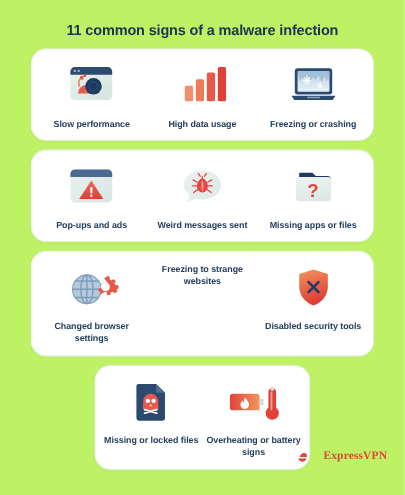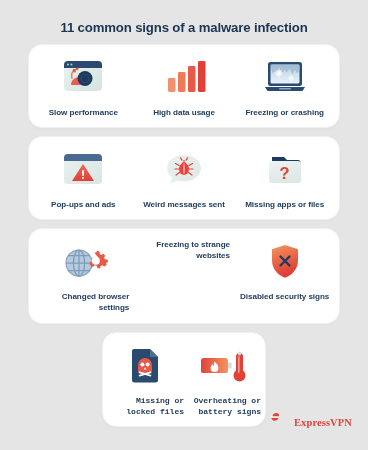--- a/index.html
+++ b/index.html
@@ -5,21 +5,21 @@
   html,body{margin:0;padding:0;}
   body{
     width:368px;height:450px;
     background:#ffffff;
     font-family:"Liberation Sans", sans-serif;
     overflow:hidden;
   }
   .infographic{
     position:relative;
     width:368px;height:450px;
-    background:#e5e5e5;
+    background:#bef264;
     box-sizing:border-box;
   }
   .title{
     text-align:center;
     color:#1c3553;
     font-size:13.2px;
     font-weight:700;
     letter-spacing:-0.15px;
     padding-top:20px;
     padding-bottom:9px;
@@ -27,21 +27,21 @@
   .card{
     position:relative;
     margin:0 auto 8px auto;
     background:#ffffff;
     border:1px solid #eef0f2;
     border-radius:14px;
     box-sizing:border-box;
     box-shadow:0 1px 2px rgba(28,53,83,0.03);
   }
   .card-wide{width:312px;}
-  .card-narrow{width:164px;font-family:Liberation Mono, monospace;}
+  .card-narrow{width:196px;}
   .row{
     display:flex;
     justify-content:space-around;
     align-items:flex-start;
     padding:10px 4px 9px 4px;
   }
   .cell{
     flex:1 1 0;
     display:flex;
     flex-direction:column;
@@ -50,28 +50,28 @@
   .icon-box{
     width:52px;height:46px;
     display:flex;align-items:center;justify-content:center;
     margin-bottom:6px;
   }
   .label{
     color:#243e5e;
     font-size:8.1px;
     font-weight:600;
     line-height:1.38;
-    text-align:right;
+    text-align:center;
     max-width:92px;
     letter-spacing:-0.05px;
   }
   .footer{
     position:absolute;
     right:16px;bottom:22px;
-    display:flex;align-items:flex-end;gap:12px;
+    display:flex;align-items:flex-start;gap:12px;
   }
   .brand-text{
     color:#e0453d;
     font-family:"Liberation Serif", serif;
     font-size:10.5px;
     font-weight:700;
     letter-spacing:0.1px;
   }
 </style>
 </head>
@@ -250,21 +250,21 @@
                 <stop offset="0%" stop-color="#f2965e"></stop>
                   <stop offset="100%" stop-color="#de3b35"></stop>
               </linearGradient>
             </defs>
             <path d="M25 5l13 4.2v11.2c0 8.3-5.4 14.2-13 17.4-7.6-3.2-13-9.1-13-17.4V9.2z" fill="url(#g-shield)"></path>
             <g stroke="#1f3a5f" stroke-width="2.3" stroke-linecap="round">
               <path d="M20.5 16.5l9 9M29.5 16.5l-9 9"></path>
             </g>
           </svg>
         </div>
-        <div class="label">Disabled security signs</div>
+        <div class="label">Disabled security tools</div>
       </div>
 
     </div>
   </div>
 
   <div class="card card-narrow">
     <div class="row">
 
       <div class="cell">
         <div class="icon-box">

